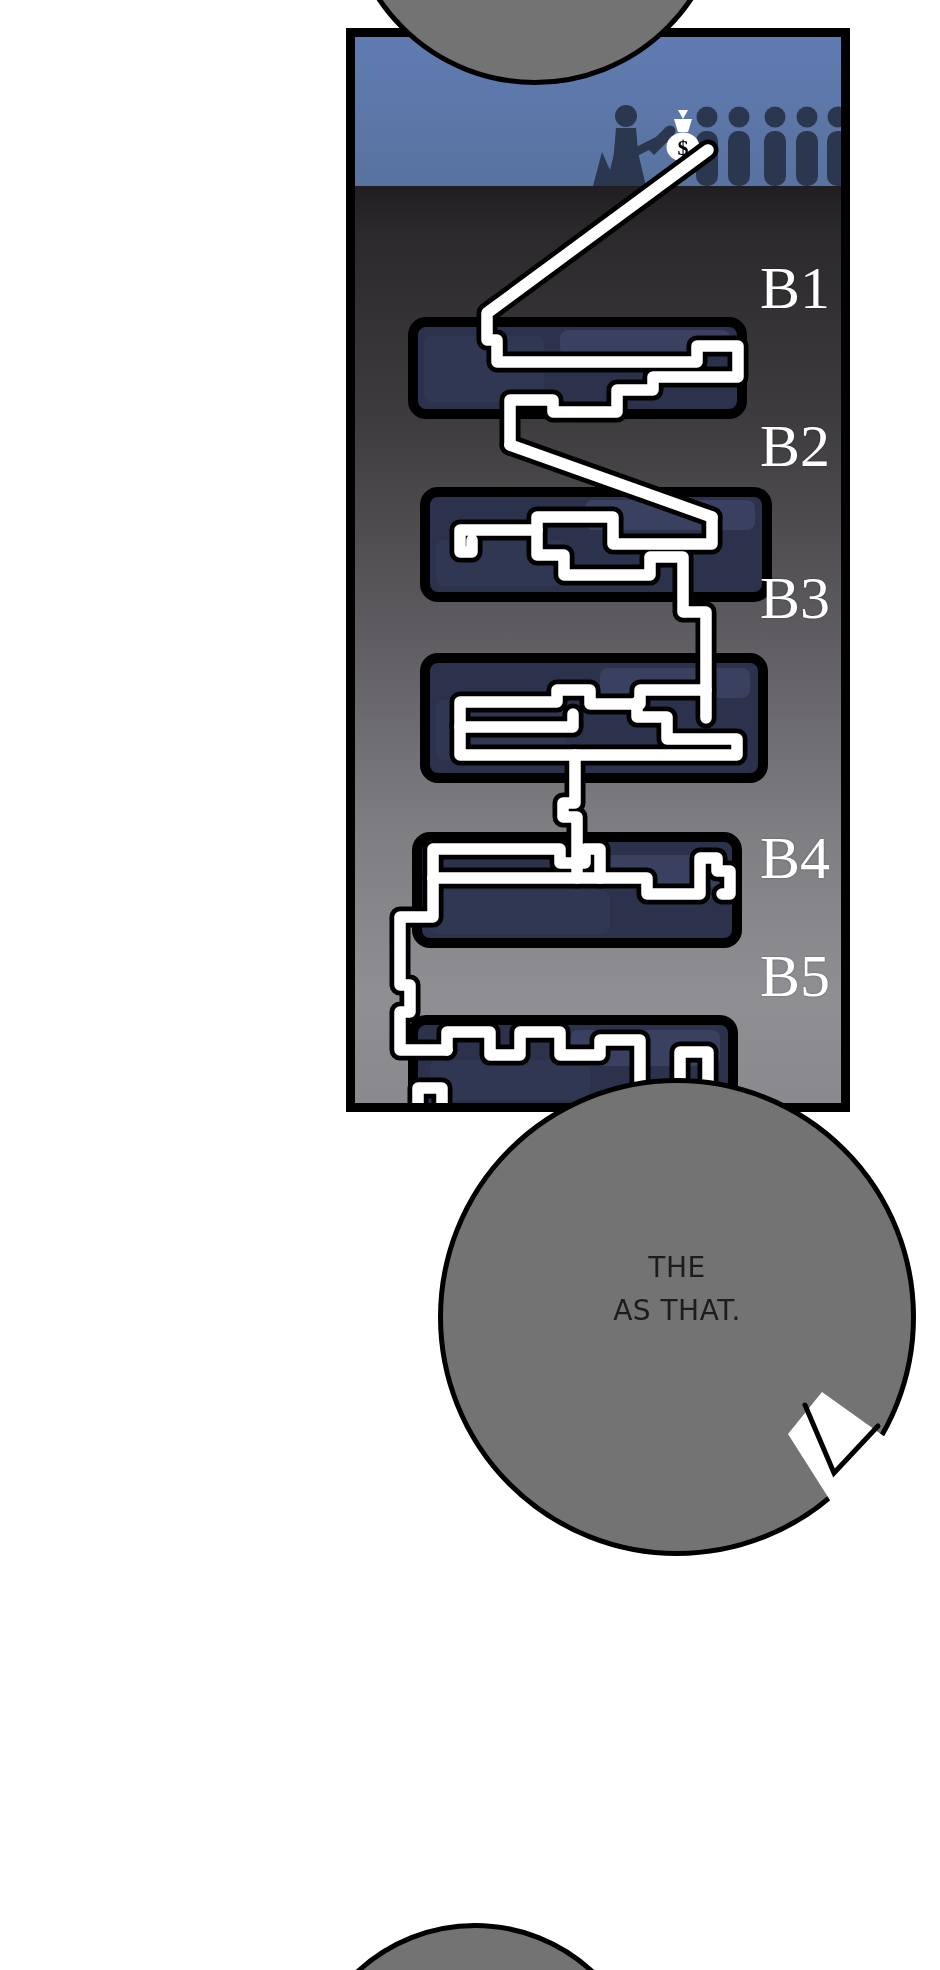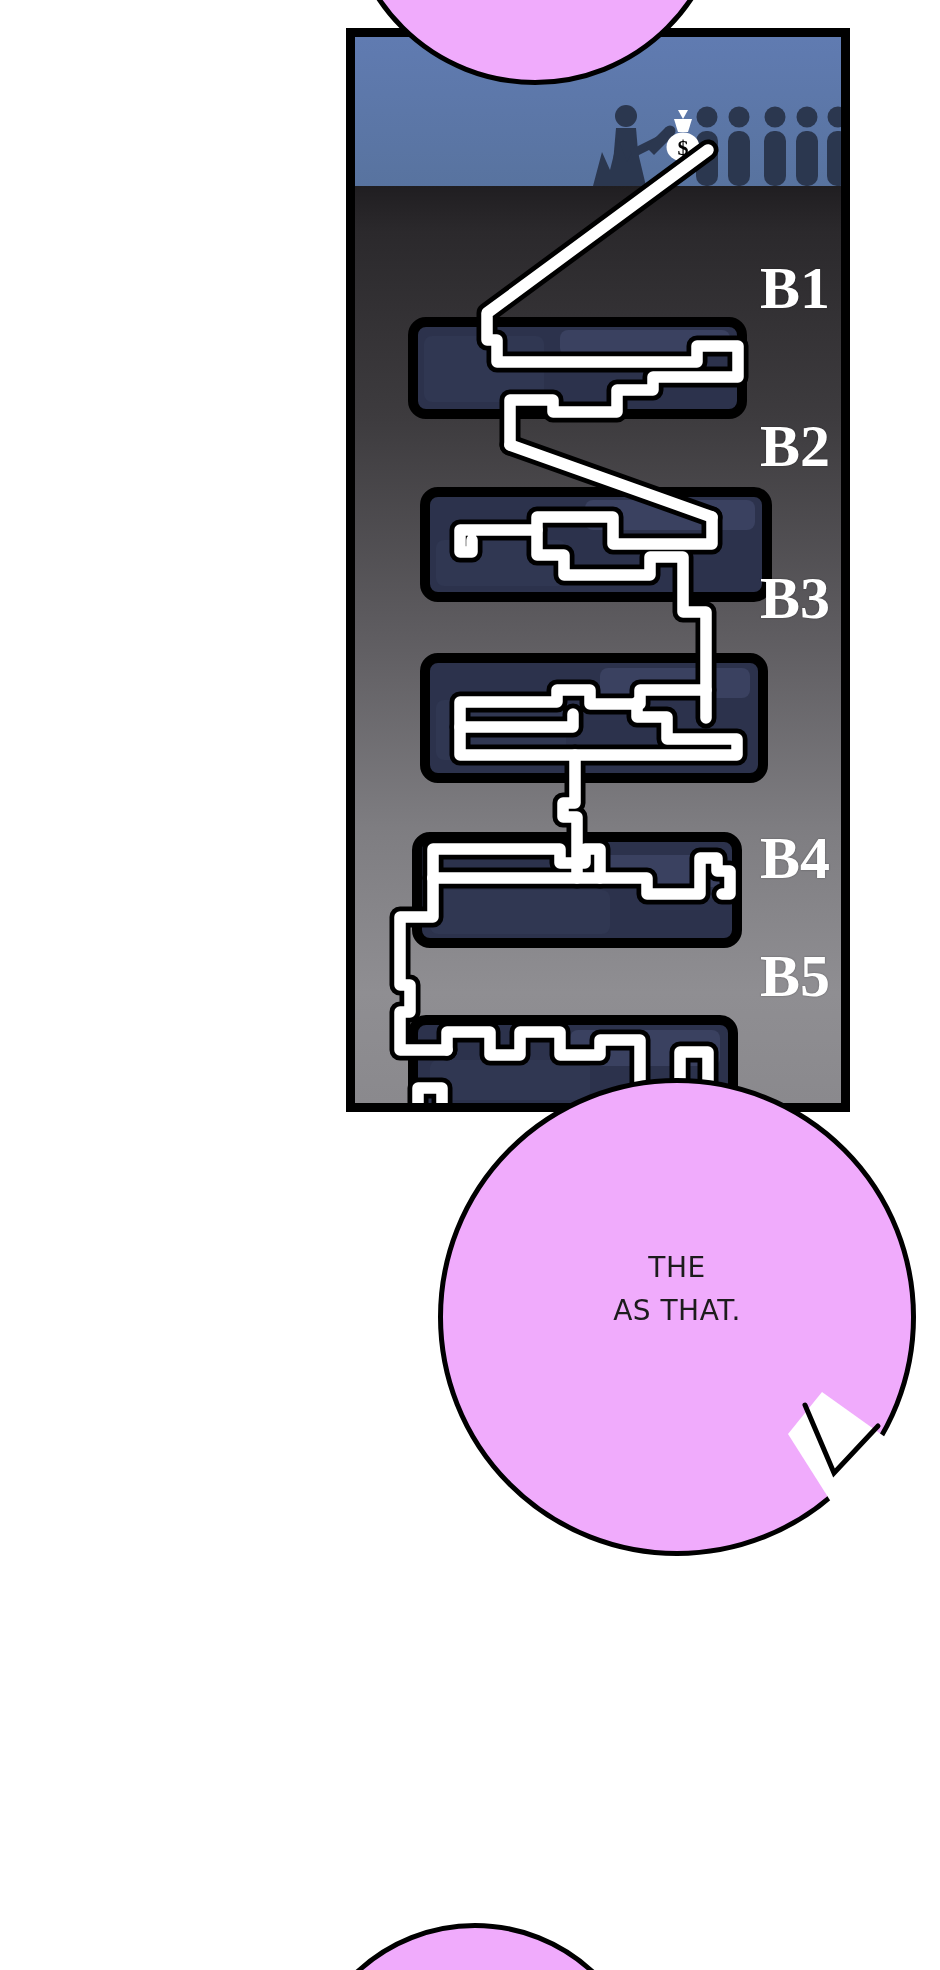--- a/index.html
+++ b/index.html
@@ -9,27 +9,27 @@
   }
   
   .panel{
     position:absolute;left:346px;top:28px;width:486px;height:1066px;
     border:9px solid #000;background:#35333a;
   }
   .panel svg{display:block;}
   
   .level-label{
     position:absolute;left:760px;width:110px;z-index:3;
-    font-family:"Liberation Serif",serif;font-weight:700;
+    font-family:"Liberation Serif",serif;font-weight:400;
     font-size:60px;line-height:1;color:#ffffff;
     text-shadow:0 0 2px rgba(0,0,0,.35);
   }
   .lb1{top:258px}.lb2{top:416px}.lb3{top:568px}.lb4{top:828px}.lb5{top:946px}
   
-  .bubble{position:absolute;background:#f0abfc;border:5px solid #000;border-radius:50%;}
+  .bubble{position:absolute;background:#737373;border:5px solid #000;border-radius:50%;}
   .bubble-top{left:345px;top:-295px;width:370px;height:370px;z-index:5;}
   .bubble-main{left:438px;top:1078px;width:468px;height:468px;z-index:6;}
   .bubble-bottom{left:300px;top:1923px;width:340px;height:340px;z-index:5;}
   .bubble-main .txt{
     position:absolute;left:0;top:0;right:0;bottom:56px;
     display:flex;flex-direction:column;align-items:center;justify-content:center;
     font-family:"DejaVu Sans",sans-serif;font-size:28px;line-height:43px;
     letter-spacing:.5px;color:#1c1c1c;text-align:center;font-weight:500;
   }
   .tail-overlay{position:absolute;left:0;top:0;z-index:7;pointer-events:none;}

